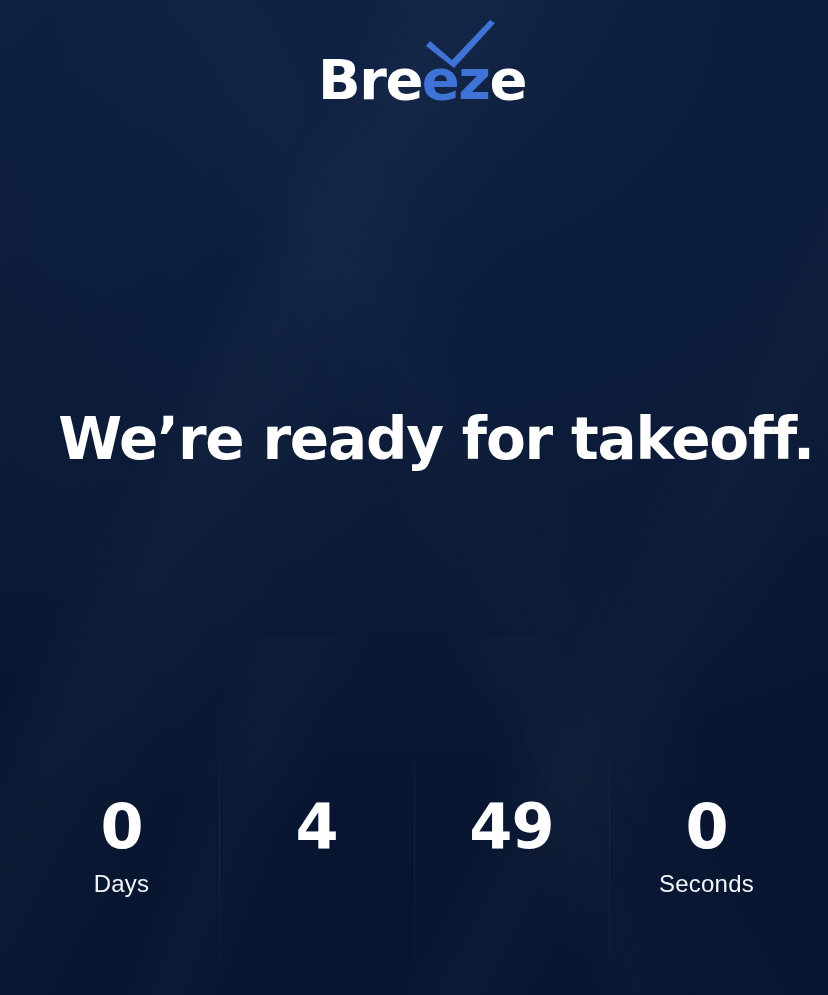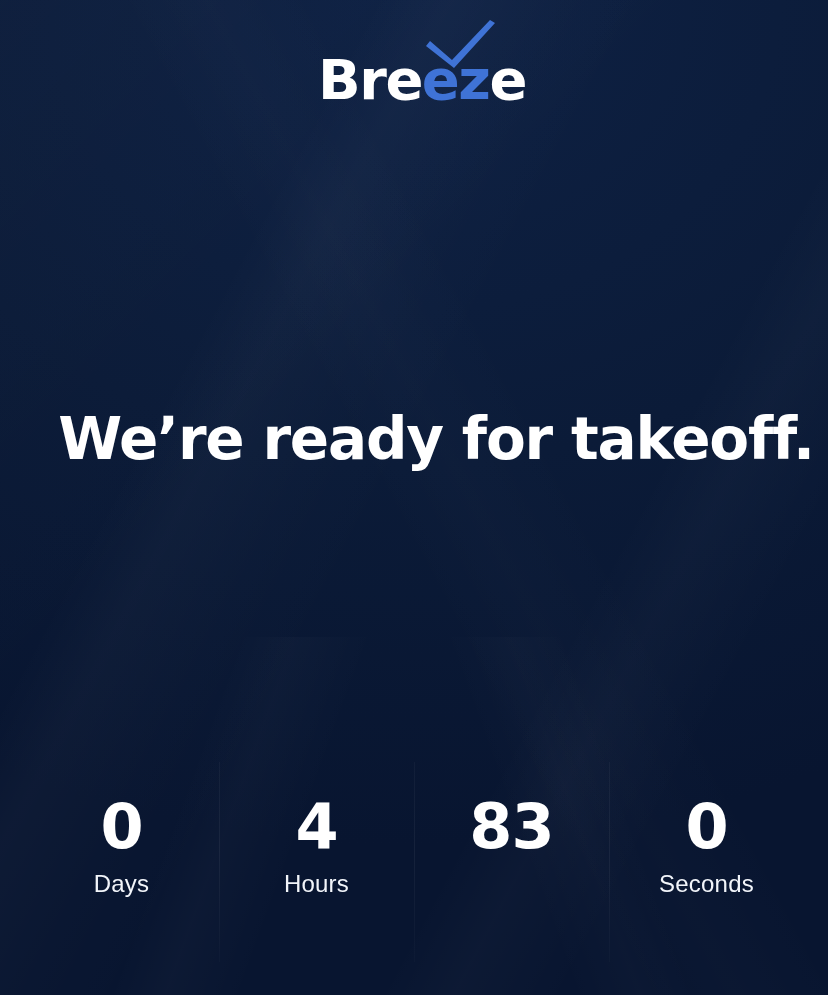--- a/index.html
+++ b/index.html
@@ -174,25 +174,24 @@
 
   <div id="countdown">
 
     <div class="cd-cell">
       <span class="cd-value">0</span>
       <span class="cd-label">Days</span>
     </div>
 
     <div class="cd-cell">
       <span class="cd-value">4</span>
-      <span class="cd-label">Hours</span>
     </div>
 
     <div class="cd-cell">
-      <span class="cd-value">83</span>
+      <span class="cd-value">49</span>
     </div>
 
     <div class="cd-cell">
       <span class="cd-value">0</span>
       <span class="cd-label">Seconds</span>
     </div>
 
   </div>
 
 </div>

